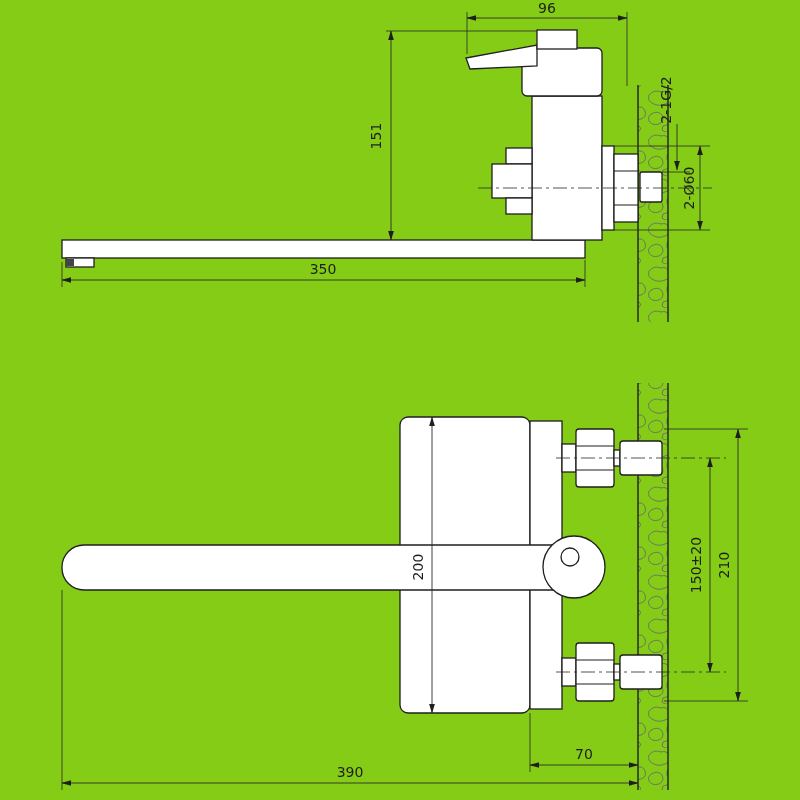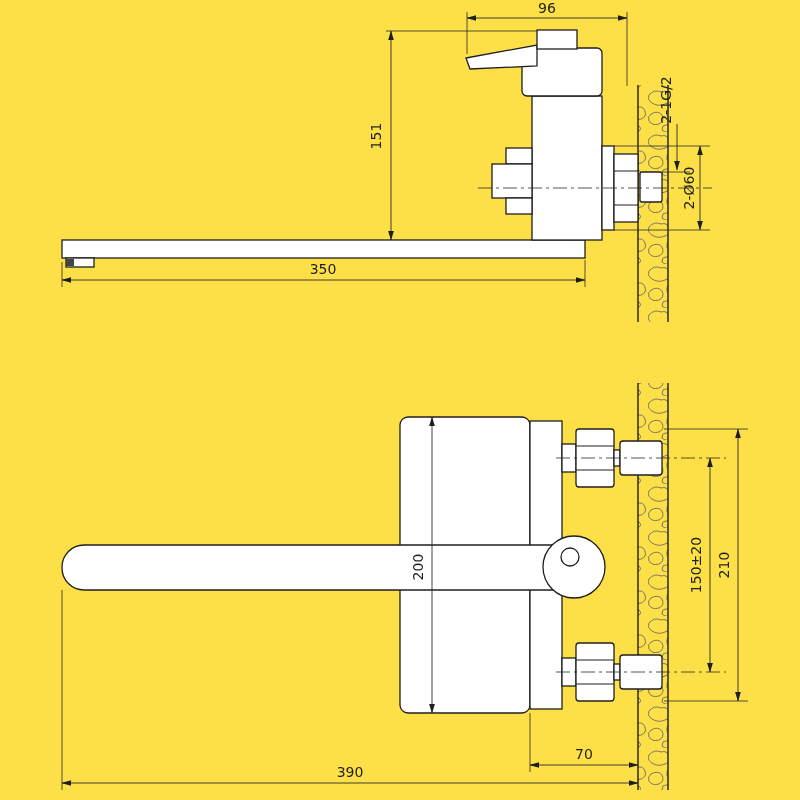--- a/index.html
+++ b/index.html
@@ -1,16 +1,16 @@
 <!DOCTYPE html>
 <html><head>
 <meta charset="utf-8">
 <style>
   html,body{margin:0;padding:0;background:#fff;}
-  .stage{width:800px;height:800px;background:#fde047;position:relative;overflow:hidden;}
+  .stage{width:800px;height:800px;background:#84cc16;position:relative;overflow:hidden;}
   svg{display:block;}
   svg text{font-family:"DejaVu Sans", sans-serif;font-size:14px;fill:#1f1f1f;}
   .out{stroke:#1f1f1f;stroke-width:1.3;fill:#fff;}
   .outn{stroke:#1f1f1f;stroke-width:1.3;fill:none;}
   .inner{stroke:#1f1f1f;stroke-width:1;fill:none;}
   .dim{stroke:#2a2a2a;stroke-width:0.9;fill:none;}
   .ext{stroke:#2a2a2a;stroke-width:0.8;fill:none;}
   .cl{stroke:#2a2a2a;stroke-width:0.8;fill:none;stroke-dasharray:14 4 3 4;}
   .wallline{stroke:#1f1f1f;stroke-width:1.4;fill:none;}
 </style>

